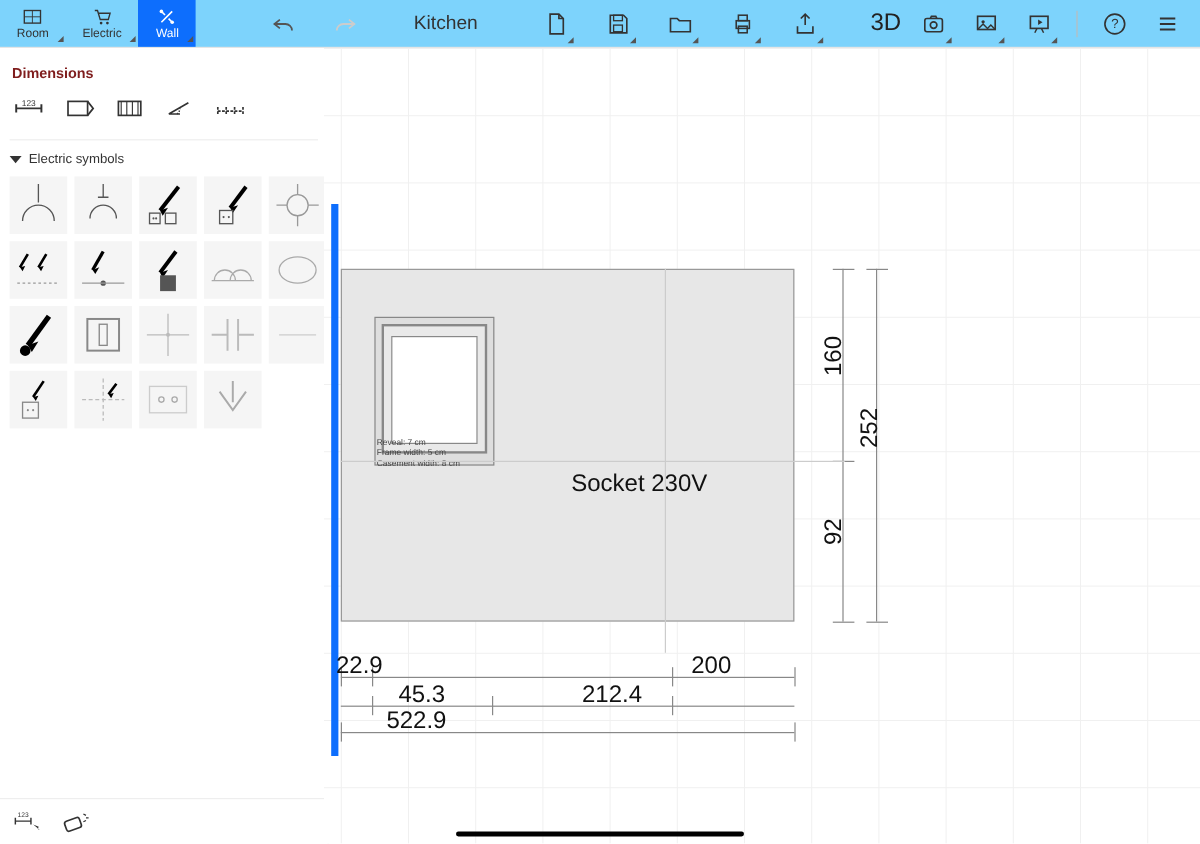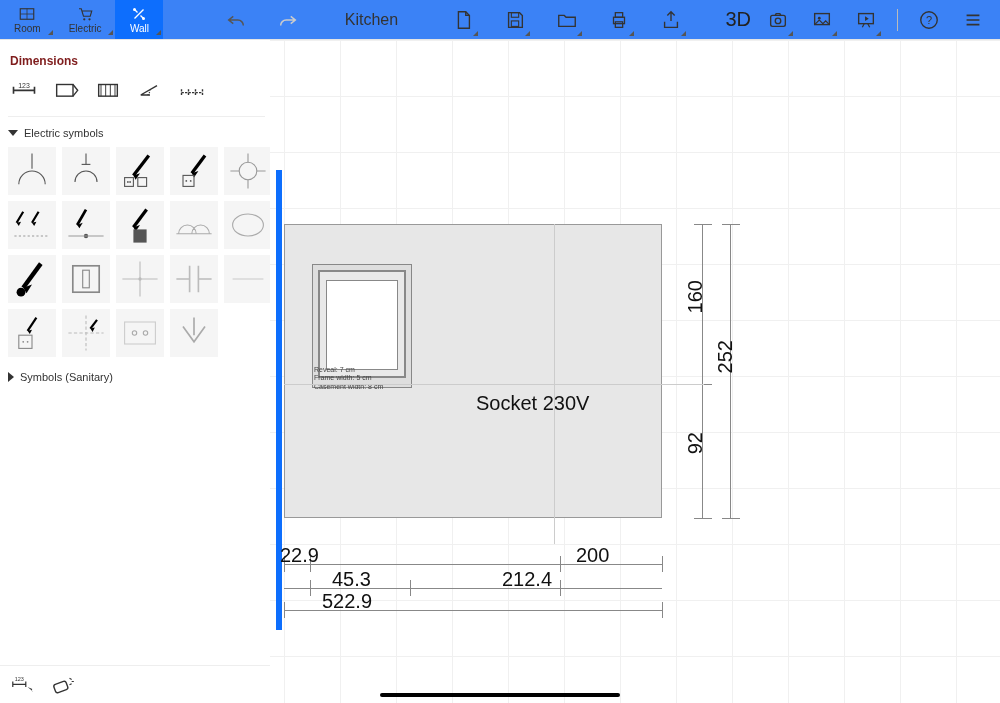--- a/index.html
+++ b/index.html
@@ -1,19 +1,19 @@
 <!DOCTYPE html>
 <html><head>
 <meta charset="utf-8">
 <style>
   * { box-sizing: border-box; margin: 0; padding: 0; font-family: -apple-system, Helvetica, Arial, sans-serif; }
   body { width: 1000px; height: 703px; overflow: hidden; background: #fff; position: relative; }
 
   
-  .topbar { height: 40px; background: #3b82f6; display: flex; align-items: stretch; border-bottom: 1px solid #e5e5e5; }
+  .topbar { height: 40px; background: #7dd3fc; display: flex; align-items: stretch; border-bottom: 1px solid #e5e5e5; }
   .topbar .tab { display: flex; flex-direction: column; align-items: center; justify-content: center; padding: 0 14px; font-size: 10px; color: #333; cursor: pointer; }
   .topbar .tab.active { background: #0d6efd; color: #fff; }
   .topbar .tab svg { width: 20px; height: 18px; }
   .topbar .spacer { flex: 0 0 18px; }
   .topbar .mid { flex: 1; display: flex; align-items: center; justify-content: center; gap: 18px; }
   .topbar .iconbtn { display:flex; align-items:center; justify-content:center; width: 34px; height: 40px; cursor:pointer; color:#333; }
   .topbar .room-label { font-size: 16px; color: #333; margin: 0 30px 0 22px; }
   .topbar .right { display: flex; align-items: center; gap: 10px; padding-right: 10px; }
   .topbar .txt3d { font-size: 20px; font-weight: 400; color:#222; cursor:pointer; }
   .topbar .vline { width:1px; height:22px; background:#bbb; margin:0 4px; }
@@ -377,24 +377,20 @@
         </svg>
       </div>
     <div class="symcell">
         <svg viewBox="0 0 40 40">
           <path d="M20 6v16M10 14l10 14 10-14" fill="none" stroke="#aaa" stroke-width="1.5"></path>
         </svg>
       </div>
     <div class="symcell" style="background:transparent"></div>
   </div>
 
-  <div class="collapser" style="margin-top:14px">
-    <span class="tri-right"></span>
-    <span>Symbols (Sanitary)</span>
-  </div>
 </div>
 
 <div class="bottombar">
   <div class="bicon">
     <svg viewBox="0 0 28 20">
         <path d="M3 10h14M3 7v6M17 7v6" stroke="#333" fill="none" stroke-width="1.3"></path>
         <text x="10" y="6" font-size="6" text-anchor="middle" fill="#333">123</text>
         <path d="M19 13l6 5-2-1 1-2z" fill="#333"></path>
       </svg>
   </div>
@@ -442,21 +438,21 @@
   <div class="dtick" style="left:290px; top:516px; width:1px; height:16px;"></div>
   <div class="dtick" style="left:392px; top:516px; width:1px; height:16px;"></div>
   <div class="dnum" style="left:10px; top:504px;">22.9</div>
   <div class="dnum" style="left:306px; top:504px;">200</div>
 
   <div class="dline" style="left:14px; top:548px; height:1px; width:378px;"></div>
   <div class="dtick" style="left:40px; top:540px; width:1px; height:16px;"></div>
   <div class="dtick" style="left:140px; top:540px; width:1px; height:16px;"></div>
   <div class="dtick" style="left:290px; top:540px; width:1px; height:16px;"></div>
   <div class="dnum" style="left:62px; top:528px;">45.3</div>
-  <div class="dnum" style="left:232px; top:528px;">212.4</div>
+  <div class="dnum" style="left:215px; top:528px;">212.4</div>
 
   <div class="dline" style="left:14px; top:570px; height:1px; width:378px;"></div>
   <div class="dtick" style="left:14px; top:562px; width:1px; height:16px;"></div>
   <div class="dtick" style="left:392px; top:562px; width:1px; height:16px;"></div>
   <div class="dnum" style="left:52px; top:550px;">522.9</div>
 
   <div class="dline" style="left:14px; top:344px; height:1px; width:420px; background:#ccc;"></div>
   <div class="dline" style="left:284px; top:184px; width:1px; height:320px; background:#ccc;"></div>
 </div>
 

